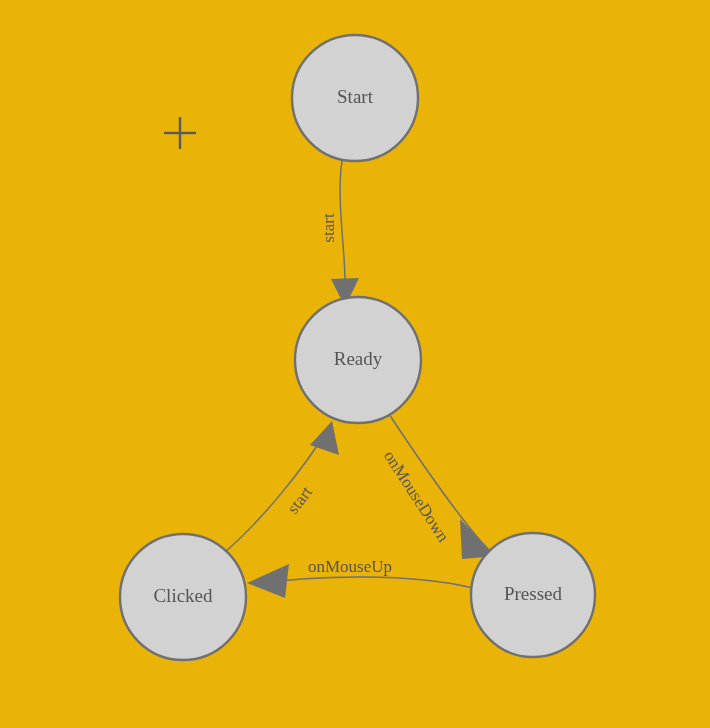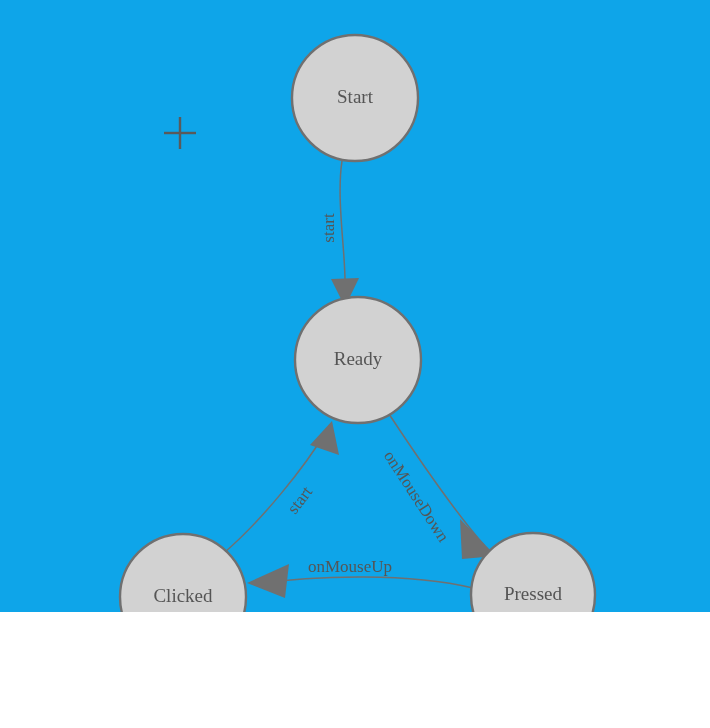--- a/index.html
+++ b/index.html
@@ -7,22 +7,22 @@
     margin: 0;
     padding: 0;
     background: #ffffff;
   }
   body {
     font-family: "Liberation Serif", serif;
   }
   #canvas-wrap {
     position: relative;
     width: 710px;
-    height: 612px;
-    background: #0ea5e9;
+    height: 728px;
+    background: #eab308;
     overflow: hidden;
   }
   svg#diagram {
     position: absolute;
     top: 0;
     left: 0;
     width: 710px;
     height: 728px;
     display: block;
   }

